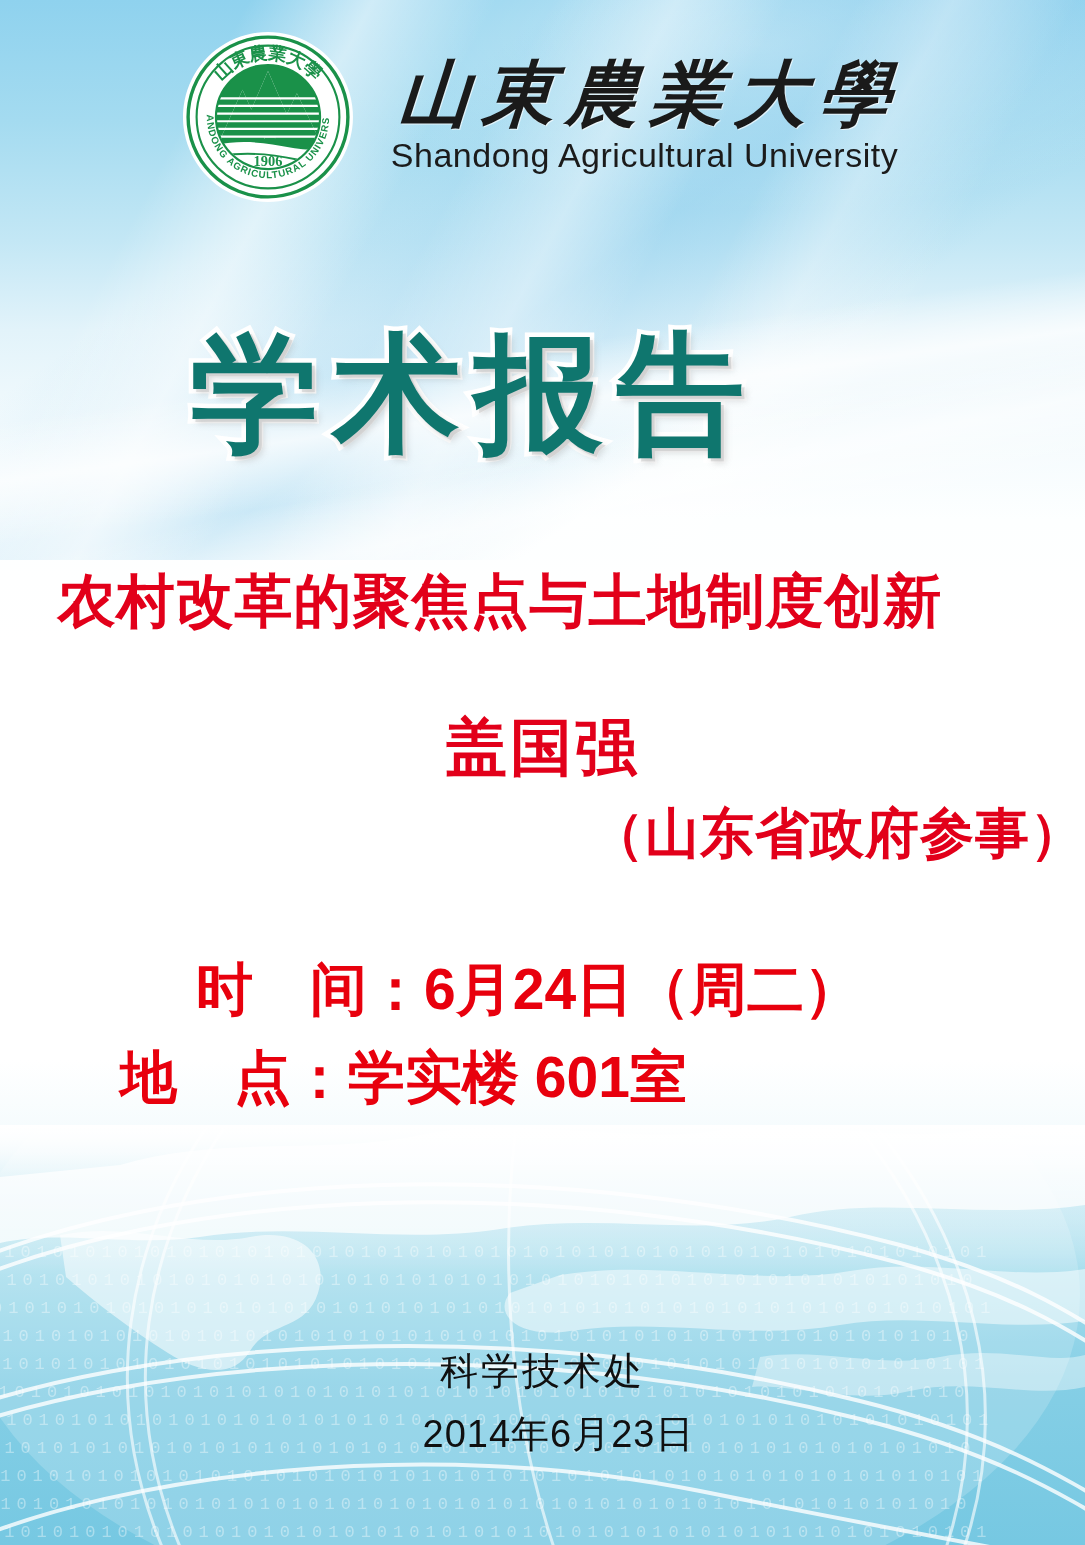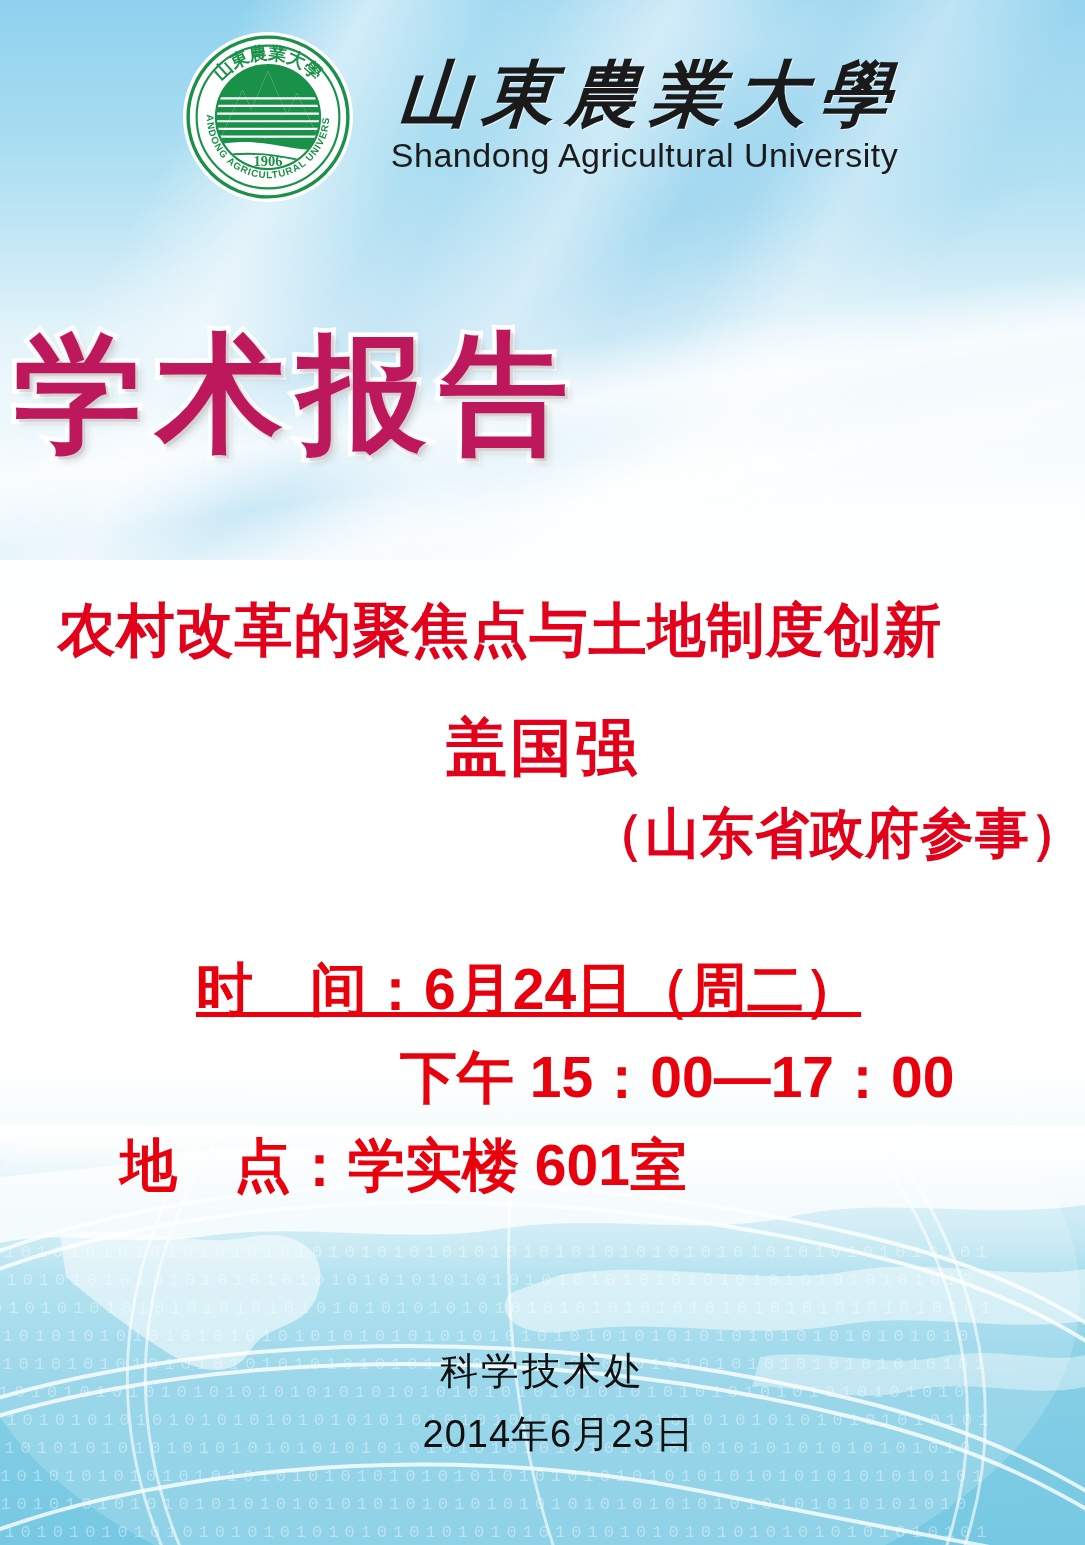--- a/index.html
+++ b/index.html
@@ -99,46 +99,46 @@
     font-family: "Liberation Sans", sans-serif;
     font-size: 34px;
     color: #1b1b1b;
     letter-spacing: .5px;
     margin-top: 4px;
   }
 
   
   .main-title {
     position: absolute; left: 0; top: 330px; width: 935px;
+    text-align: center;
     font-family: "Liberation Sans", sans-serif;
     font-weight: bold;
     font-size: 128px;
     line-height: 1;
     letter-spacing: 14px;
     text-indent: 14px;
-    color: #be185d;
+    color: #0f766e;
     -webkit-text-stroke: 9px #ffffff;
     paint-order: stroke fill;
     text-shadow:
        3px 3px 0 rgba(190,190,190,.45),
        5px 5px 6px rgba(150,150,150,.30);
   }
 
   
   .subtitle {
     position: absolute; left: 0; top: 566px; width: 1000px;
     text-align: center;
     font-family: "Liberation Sans", sans-serif;
     font-weight: bold;
     font-size: 58px;
     line-height: 1.2;
     letter-spacing: 1px;
     color: #e2001a;
     text-shadow: 2px 2px 0 rgba(255,255,255,.9);
-    margin-top: 29px;
   }
 
   
   .speaker-name {
     position: absolute; left: 0; top: 706px; width: 1085px;
     text-align: center;
     font-family: "Liberation Sans", sans-serif;
     font-weight: bold;
     font-size: 62px;
     letter-spacing: 3px;
@@ -159,21 +159,21 @@
     position: absolute; left: 0; top: 945px; width: 1085px;
   }
   .detail-line {
     font-family: "Liberation Sans", sans-serif;
     font-weight: bold;
     font-size: 57px;
     line-height: 88px;
     color: #e8000d;
     white-space: pre;
   }
-  .dl-time   { padding-left: 196px; text-decoration: underline; }
+  .dl-time   { padding-left: 196px; }
   .dl-hours  { padding-left: 400px; }
   .dl-place  { padding-left: 120px; }
 
   
   .footer {
     position: absolute; left: 0; top: 1340px; width: 1085px;
     text-align: center;
     color: #101010;
   }
   .footer div {
@@ -342,21 +342,20 @@
 
   <div class="main-title">学术报告</div>
 
   <div class="subtitle">农村改革的聚焦点与土地制度创新</div>
 
   <div class="speaker-name">盖国强</div>
   <div class="speaker-affil">（山东省政府参事）</div>
 
   <div class="details">
     <div class="detail-line dl-time">时　间：6月24日（周二）</div>
-    <div class="detail-line dl-hours">下午 15：00—17：00</div>
     <div class="detail-line dl-place">地　点：学实楼 601室</div>
   </div>
 
   <div class="footer">
     <div>科学技术处</div>
     <div class="f-date">2014年6月23日</div>
   </div>
 
 </div>
 

